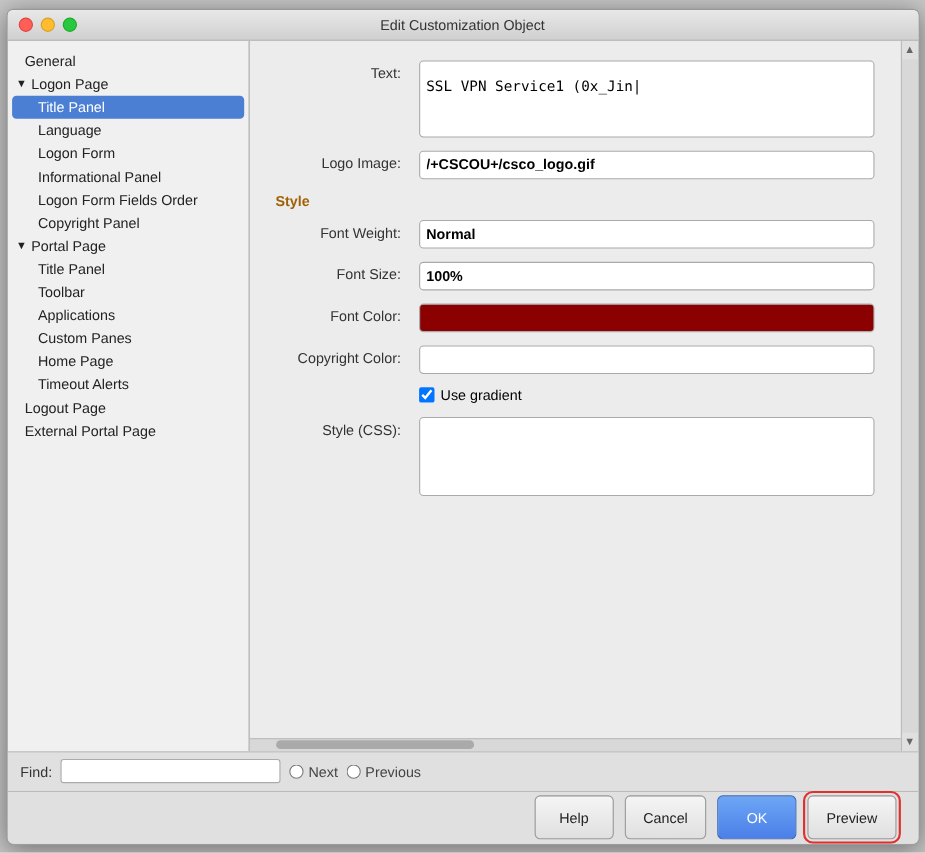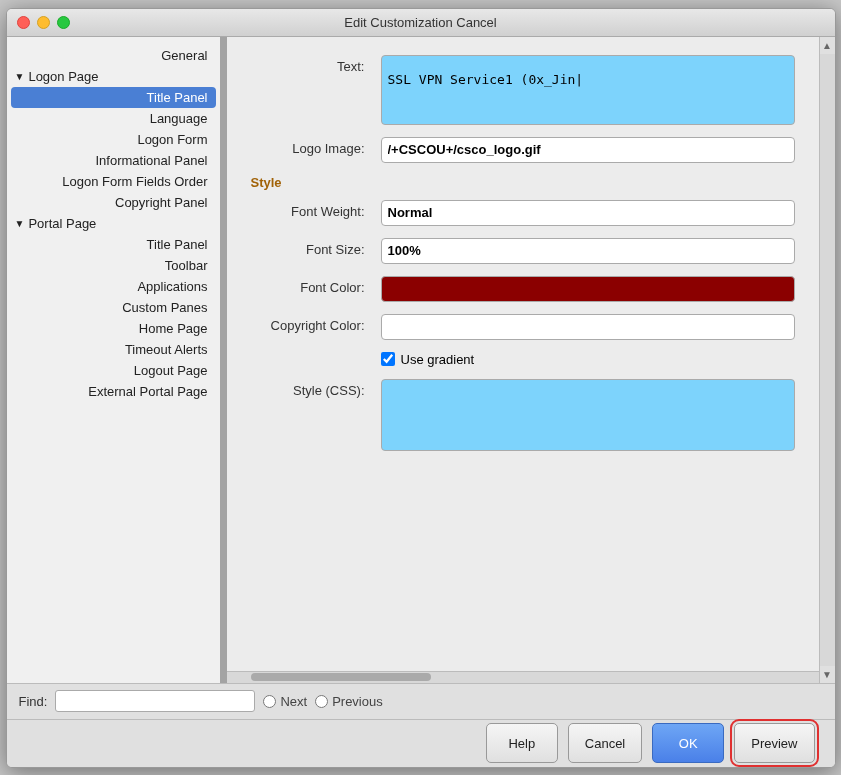--- a/index.html
+++ b/index.html
@@ -58,25 +58,24 @@
     }
     .main-content {
       display: flex;
       flex: 1;
       overflow: hidden;
     }
     
     .sidebar {
       width: 220px;
       background: #f0f0f0;
-      border-right: 7px solid #a3a3a3;
+      border-right: 1px solid #a3a3a3;
       overflow-y: auto;
       flex-shrink: 0;
       padding: 8px 0;
-      text-align: right;
     }
     .sidebar-item {
       padding: 3px 12px 3px 16px;
       cursor: pointer;
       color: #222;
       white-space: nowrap;
     }
     .sidebar-group {
       display: flex;
       align-items: center;
@@ -156,21 +155,21 @@
       outline: none;
       font-weight: bold;
     }
     .form-textarea {
       flex: 1;
       height: 70px;
       border: 1px solid #aaa;
       border-radius: 4px;
       padding: 16px 6px;
       font-size: 13px;
-      background: #7dd3fc;
+      background: #ffffff;
       resize: none;
       outline: none;
     }
     .text-area-tall {
       height: 70px;
     }
     .section-title {
       font-weight: 600;
       margin-bottom: 10px;
       margin-top: 6px;
@@ -311,21 +310,21 @@
 <body>
 
 <div class="window">
 
   <div class="title-bar">
     <div class="traffic-lights">
       <div class="traffic-light tl-close"></div>
       <div class="traffic-light tl-min"></div>
       <div class="traffic-light tl-max"></div>
     </div>
-    <span class="title-text">Edit Customization Cancel</span>
+    <span class="title-text">Edit Customization Object</span>
   </div>
 
   <div class="main-content">
 
     <div class="sidebar">
 
       <div class="sidebar-item">
         <span>General</span>
       </div>
 

